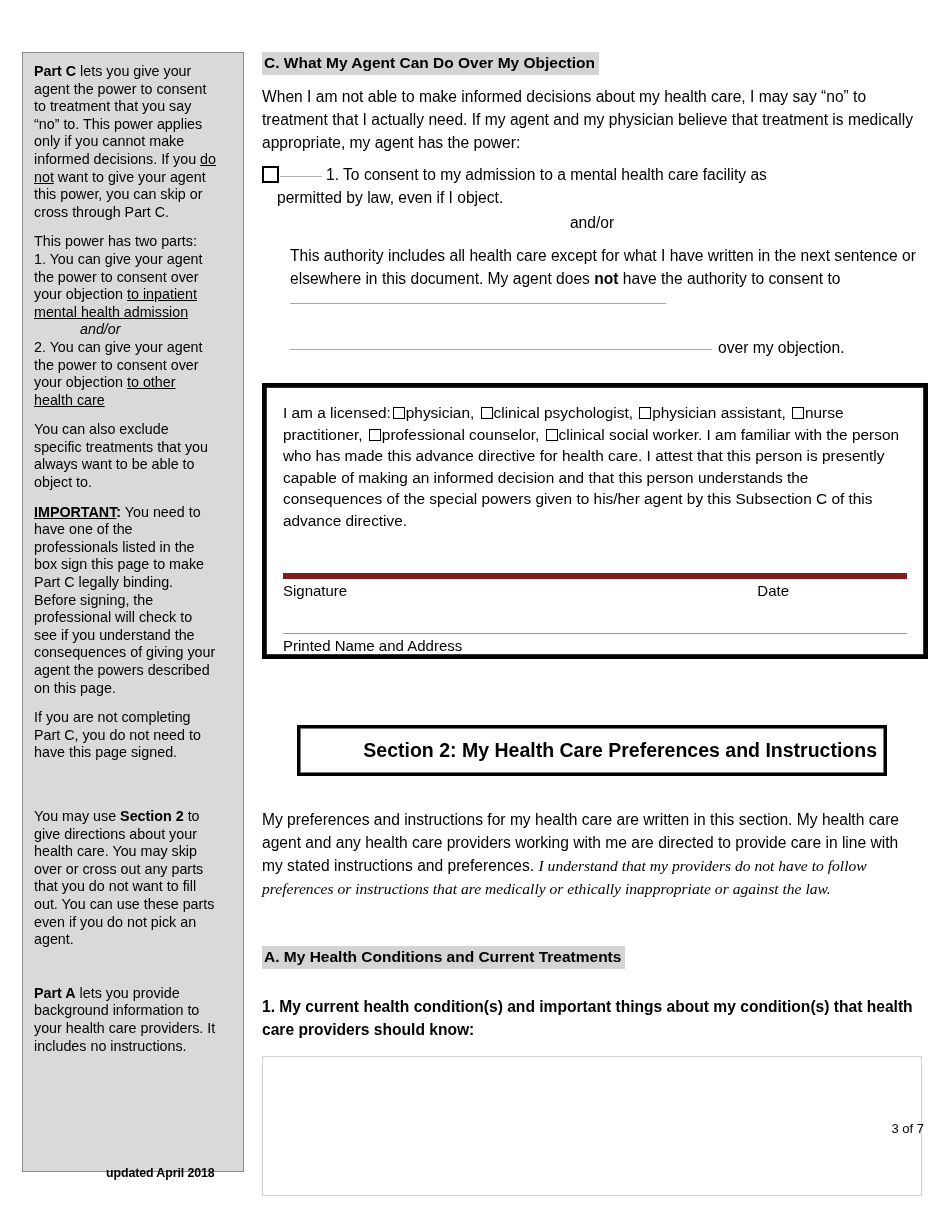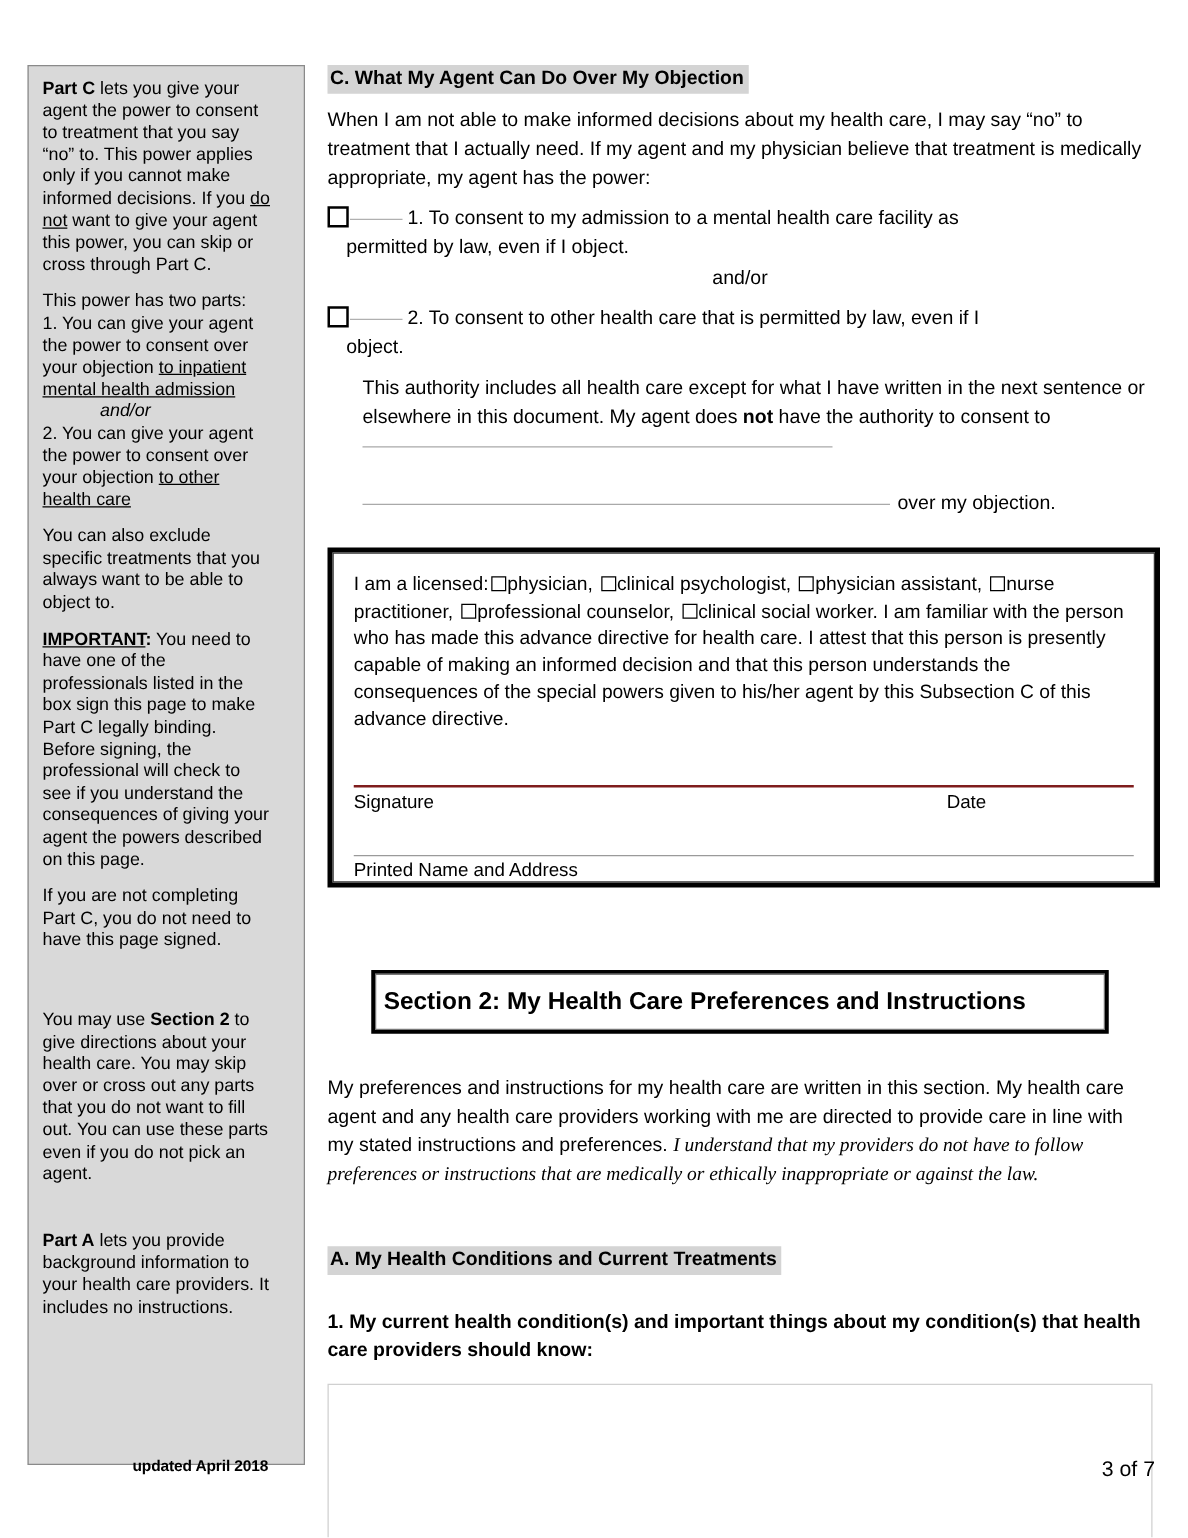--- a/index.html
+++ b/index.html
@@ -145,21 +145,21 @@
     display: inline-block;
     width: 12px;
     height: 12px;
     border: 1.5px solid #000;
     box-sizing: border-box;
     background: #fff;
     vertical-align: -1px;
     margin: 0 1px 0 2px;
   }
   .sig-line {
-    border-top: 2px solid #7f1d1d;
+    border-top: 6px solid #7f1d1d;
     margin-top: 42px;
     padding-top: 3px;
     display: flex;
     justify-content: space-between;
     font-size: 15px;
   }
   .sig-line2 {
     border-top: 1px solid #9a9a9a;
     margin-top: 34px;
     padding-top: 3px;
@@ -171,21 +171,21 @@
   .section-banner {
     margin: 66px auto 0 auto;
     width: 590px;
     border: 3px solid #000;
     background: #fff;
     box-sizing: border-box;
     padding: 0;
   }
   .section-banner-inner {
     border: 1px solid #777;
-    text-align: left;
+    text-align: right;
     font-weight: bold;
     font-size: 19.5px;
     line-height: 26px;
     padding: 8px 6px 9px 6px;
   }
 
   .para-block {
     margin-top: 32px;
     font-size: 15.6px;
     line-height: 23px;
@@ -217,22 +217,22 @@
     left: 106px;
     top: 1134px;
     font-size: 12.4px;
     font-weight: bold;
     letter-spacing: -0.1px;
     margin-top: 32px;
   }
   .footer-right {
     position: absolute;
     right: 26px;
-    top: 1166px;
-    font-size: 17px;
+    top: 1121px;
+    font-size: 13px;
   }
 </style>
 </head>
 <body>
 
 <div class="page">
 
   <div class="sidebar">
 
     <p><span class="b">Part C</span><span> lets you give your agent the power to consent to treatment that you say “no” to. This power applies only if you cannot make informed decisions. If you </span><span class="u">do not</span><span> want to give your agent this power, you can skip or cross through Part C.</span></p>
@@ -263,25 +263,20 @@
     
     <div class="cb-item">
       <span class="cb-box"></span><span class="cb-rule"></span><span>1.</span>
       <span>To consent to my admission to a mental health care facility as</span>
       <span class="cb-cont">permitted by law, even if I object.</span>
     </div>
 
     <p class="andor-center">and/or</p>
 
     
-    <div class="cb-item">
-      <span class="cb-box"></span><span class="cb-rule"></span><span>2.</span>
-      <span>To consent to other health care that is permitted by law, even if I</span>
-      <span class="cb-cont">object.</span>
-    </div>
 
     <p class="body-text indent"><span>This authority includes all health care except for what I have written in the next sentence or elsewhere in this document.  My agent does </span><span class="bd">not</span><span> have the authority to consent to</span> <span class="fill-rule rule-long"></span>
       <br><br><span class="fill-rule rule-second"></span><span>over my objection.</span></p>
 
     
     <div class="attest-box">
       <div class="attest-inner">
         <p class="attest-text"><span>I am a licensed:</span><span class="cb-inline"></span><span>physician,</span> <span class="cb-inline"></span><span>clinical psychologist,</span> <span class="cb-inline"></span><span>physician assistant,</span>
           <span class="cb-inline"></span><span>nurse practitioner,</span> <span class="cb-inline"></span><span>professional counselor,</span> <span class="cb-inline"></span><span>clinical social worker.</span> <span>I am familiar with the person who has made this advance directive for health care. I attest that this person is presently capable of making an informed decision and that this person understands the consequences of the special powers given to his/her agent by this Subsection C of this advance directive.</span></p>
 

